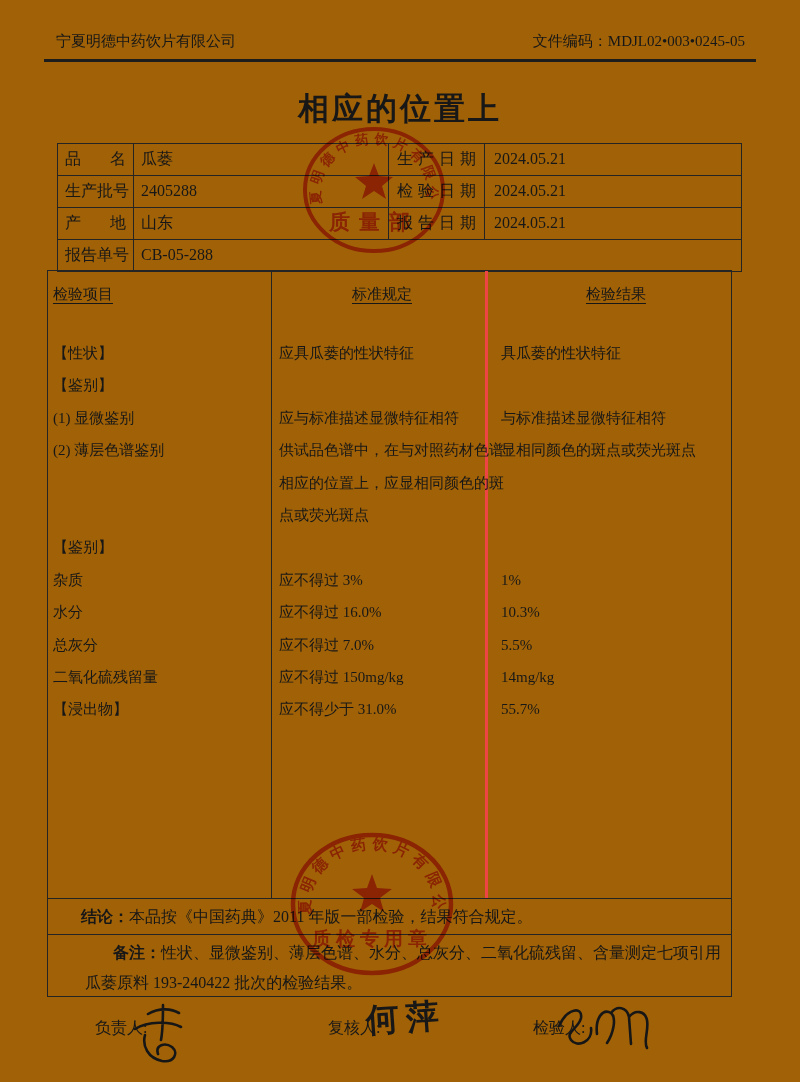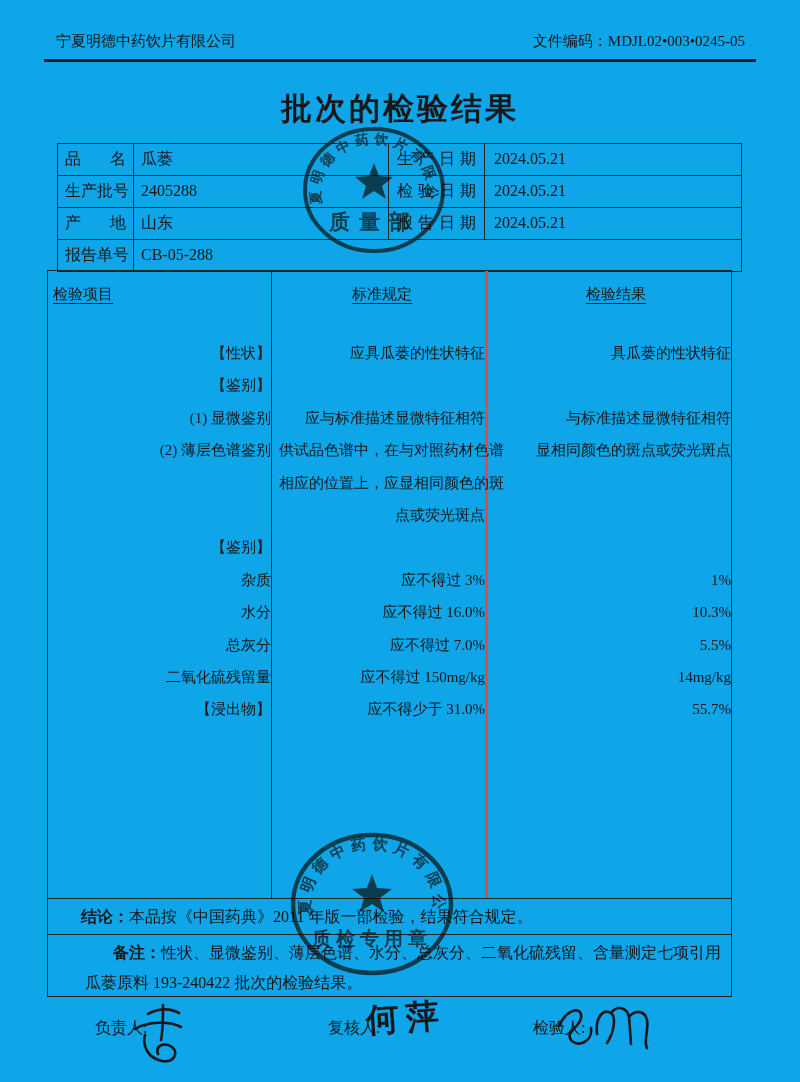--- a/index.html
+++ b/index.html
@@ -2,21 +2,21 @@
 <html><head>
 <meta charset="utf-8">
 <style>
   * { box-sizing: border-box; margin: 0; padding: 0; }
   html,body { width: 800px; height: 1082px; background: #ffffff; }
   body {
     position: relative;
     font-family: "Liberation Serif", "DejaVu Serif", serif;
     color: #171717;
   }
-  .page { position: absolute; inset: 0; background: #0ea5e9; }
+  .page { position: absolute; inset: 0; background: #a16207; }
 
   
   .hdr { position: absolute; top: 32px; left: 56px; right: 55px;
          display: flex; justify-content: space-between; font-size: 15px; }
   .rule { position: absolute; top: 59px; left: 44px; width: 712px; height: 3px; background: #1c1c1c; }
 
   .title { position: absolute; top: 88px; left: 0; width: 100%;
            text-align: center; font-size: 31px; font-weight: bold; letter-spacing: 3px; }
 
   
@@ -34,21 +34,21 @@
   .main-table { position: absolute; left: 47px; top: 270px; width: 685px; height: 727px;
                 border: 1px solid #242424; font-size: 15px; }
   .mt-cols { display: flex; height: 628px; border-bottom: 1px solid #242424; }
   .mt-col { padding-top: 12px; }
   .mt-col1 { width: 224px; border-right: 1px solid #242424; padding-left: 5px; }
   .mt-col2 { width: 216px; border-right: 3px solid #ef4444; padding-left: 7px; }
   .mt-col3 { flex: 1; padding-left: 13px; }
   .mt-th { height: 54px; line-height: 22px; }
   .mt-th.center { text-align: center; }
   .mt-th span { text-decoration: underline; text-underline-offset: 4px; }
-  .mt-line { height: 32.4px; line-height: 32.4px; white-space: nowrap; text-align: right; }
+  .mt-line { height: 32.4px; line-height: 32.4px; white-space: nowrap; }
 
   .concl-row { height: 36px; line-height: 35px; font-size: 16px; padding-left: 5px;
                text-indent: 28px; border-bottom: 1px solid #242424; white-space: nowrap; }
   .remark-row { height: 62px; padding: 3px 6px 0 5px; font-size: 16px; line-height: 30px;
                 text-indent: 28px; margin-left: 32px; }
   .b { font-weight: bold; }
 
   
   .stamp { position: absolute; mix-blend-mode: multiply; opacity: 0.88; pointer-events: none; z-index: 6; }
   .stamp-top { left: 301px; top: 126px; }
@@ -67,21 +67,21 @@
 <body>
 
 <div class="page">
 
   <div class="hdr">
     <span>宁夏明德中药饮片有限公司</span>
     <span>文件编码：MDJL02•003•0245-05</span>
   </div>
   <div class="rule"></div>
 
-  <div class="title">批次的检验结果</div>
+  <div class="title">相应的位置上</div>
 
   <div class="info-table">
     <div class="info-row">
       <div class="ic ic-l">品名</div>
       <div class="ic ic-v">瓜蒌</div>
       <div class="ic ic-l2">生产日期</div>
       <div class="ic ic-v2">2024.05.21</div>
     </div>
     <div class="info-row">
       <div class="ic ic-l">生产批号</div>

